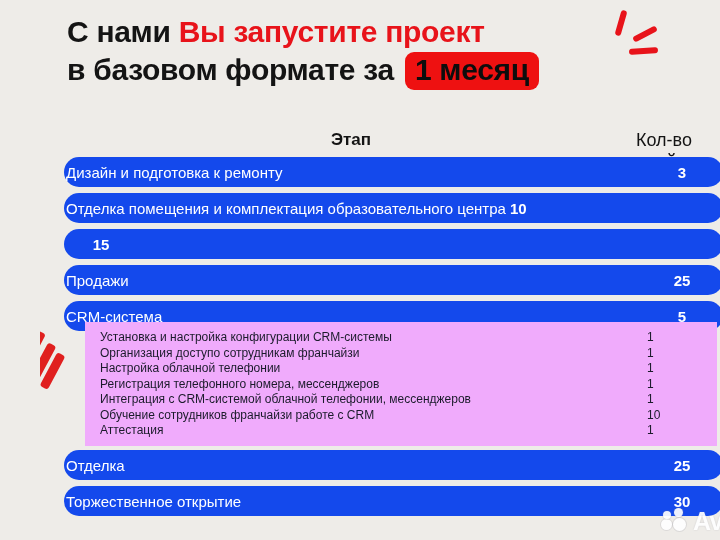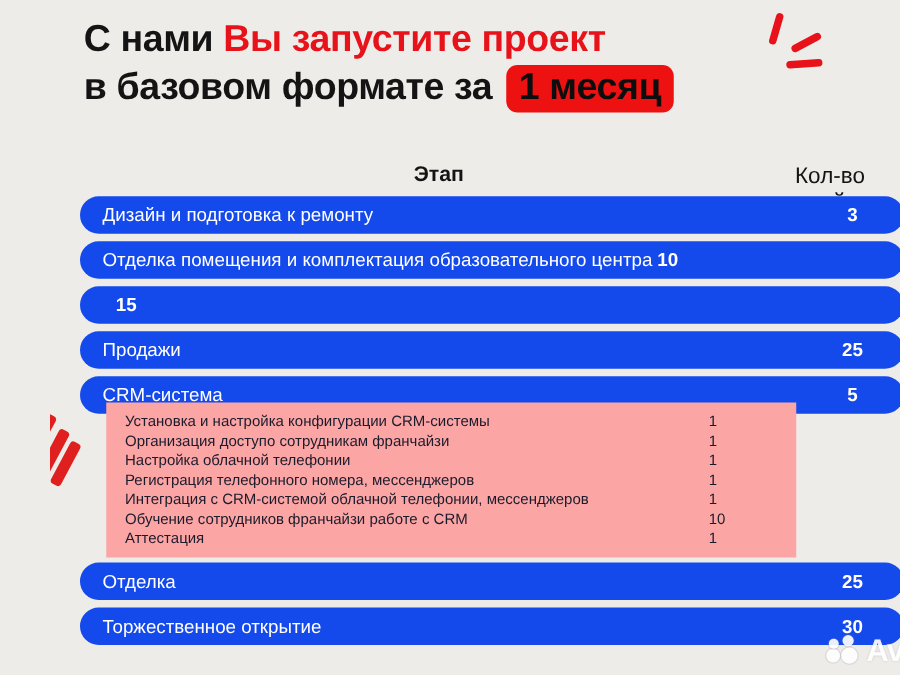--- a/index.html
+++ b/index.html
@@ -109,21 +109,21 @@
     height: 30px;
     margin-bottom: 6px;
     background: #1449ec;
     border-radius: 15px;
     display: flex;
     align-items: center;
   }
   .row-label {
     color: #ffffff;
     font-size: 15px;
-    padding-left: 18px;
+    padding-left: 2px;
     flex: 1 1 auto;
     white-space: nowrap;
     overflow: hidden;
   }
   .row-days {
     color: #ffffff;
     font-size: 15px;
     font-weight: bold;
     width: 74px;
     text-align: center;
@@ -133,22 +133,22 @@
 
   
   .row.row-tight .row-label { flex: 0 1 auto; padding-right: 4px; }
   .row.row-tight .row-days  { width: auto; text-align: left; flex: 1 1 auto; padding-right: 0; }
 
   
   .sublist {
     position: absolute;
     left: 45px;
     top: 322px;
-    width: 552px;
-    background: #fca5a5;
+    width: 632px;
+    background: #f0abfc;
     padding: 8px 0 7px 0;
   }
   .sub-row {
     display: flex;
     align-items: baseline;
     height: 15.5px;
     font-size: 12px;
     color: #1b1b2b;
   }
   .sub-label {

